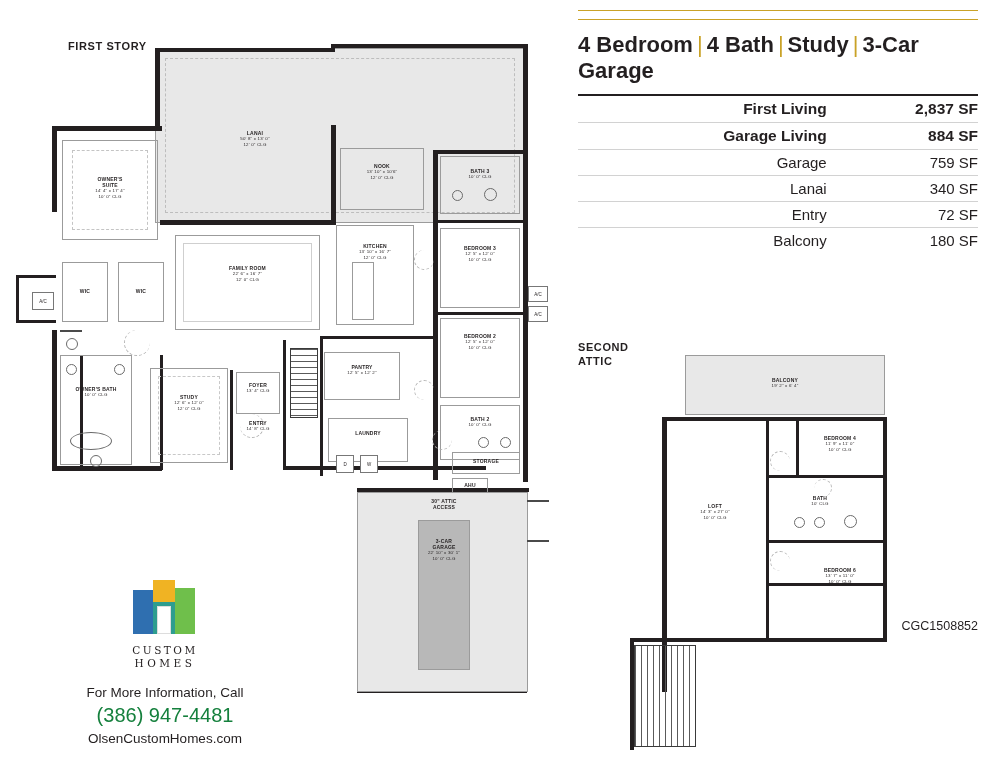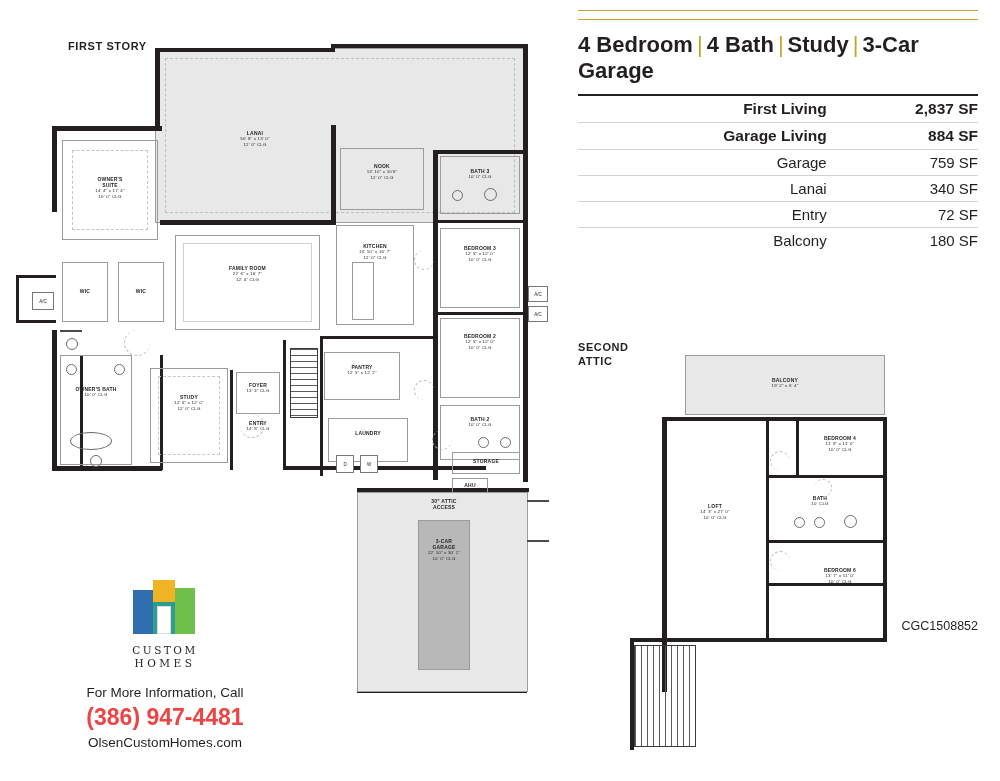--- a/index.html
+++ b/index.html
@@ -124,21 +124,21 @@
   .logo-text .ls { color: #0e7f7a; }
   .logo-sub {
     font-family: "DejaVu Serif", serif;
     font-size: 10.5px; letter-spacing: 2.5px; color: #231f20; margin-top: 2px;
   }
   .logo-sub2 {
     font-family: "DejaVu Serif", serif;
     font-size: 10.5px; letter-spacing: 3.5px; color: #231f20; margin-top: 1px;
   }
   .call-line { font-size: 13.5px; margin-top: 16px; color: #231f20; }
-  .phone { font-size: 23px; font-weight: bold; margin-top: 4px; color: #ef4444; }
+  .phone { font-size: 20px; font-weight: normal; margin-top: 4px; color: #15803d; }
   .website { font-size: 13.5px; margin-top: 4px; color: #231f20; }
   .license {
     position: absolute; right: 22px; bottom: 22px;
     font-size: 12.5px; color: #231f20;
   }
 </style>
 </head>
 <body>
 
 <div class="page">

